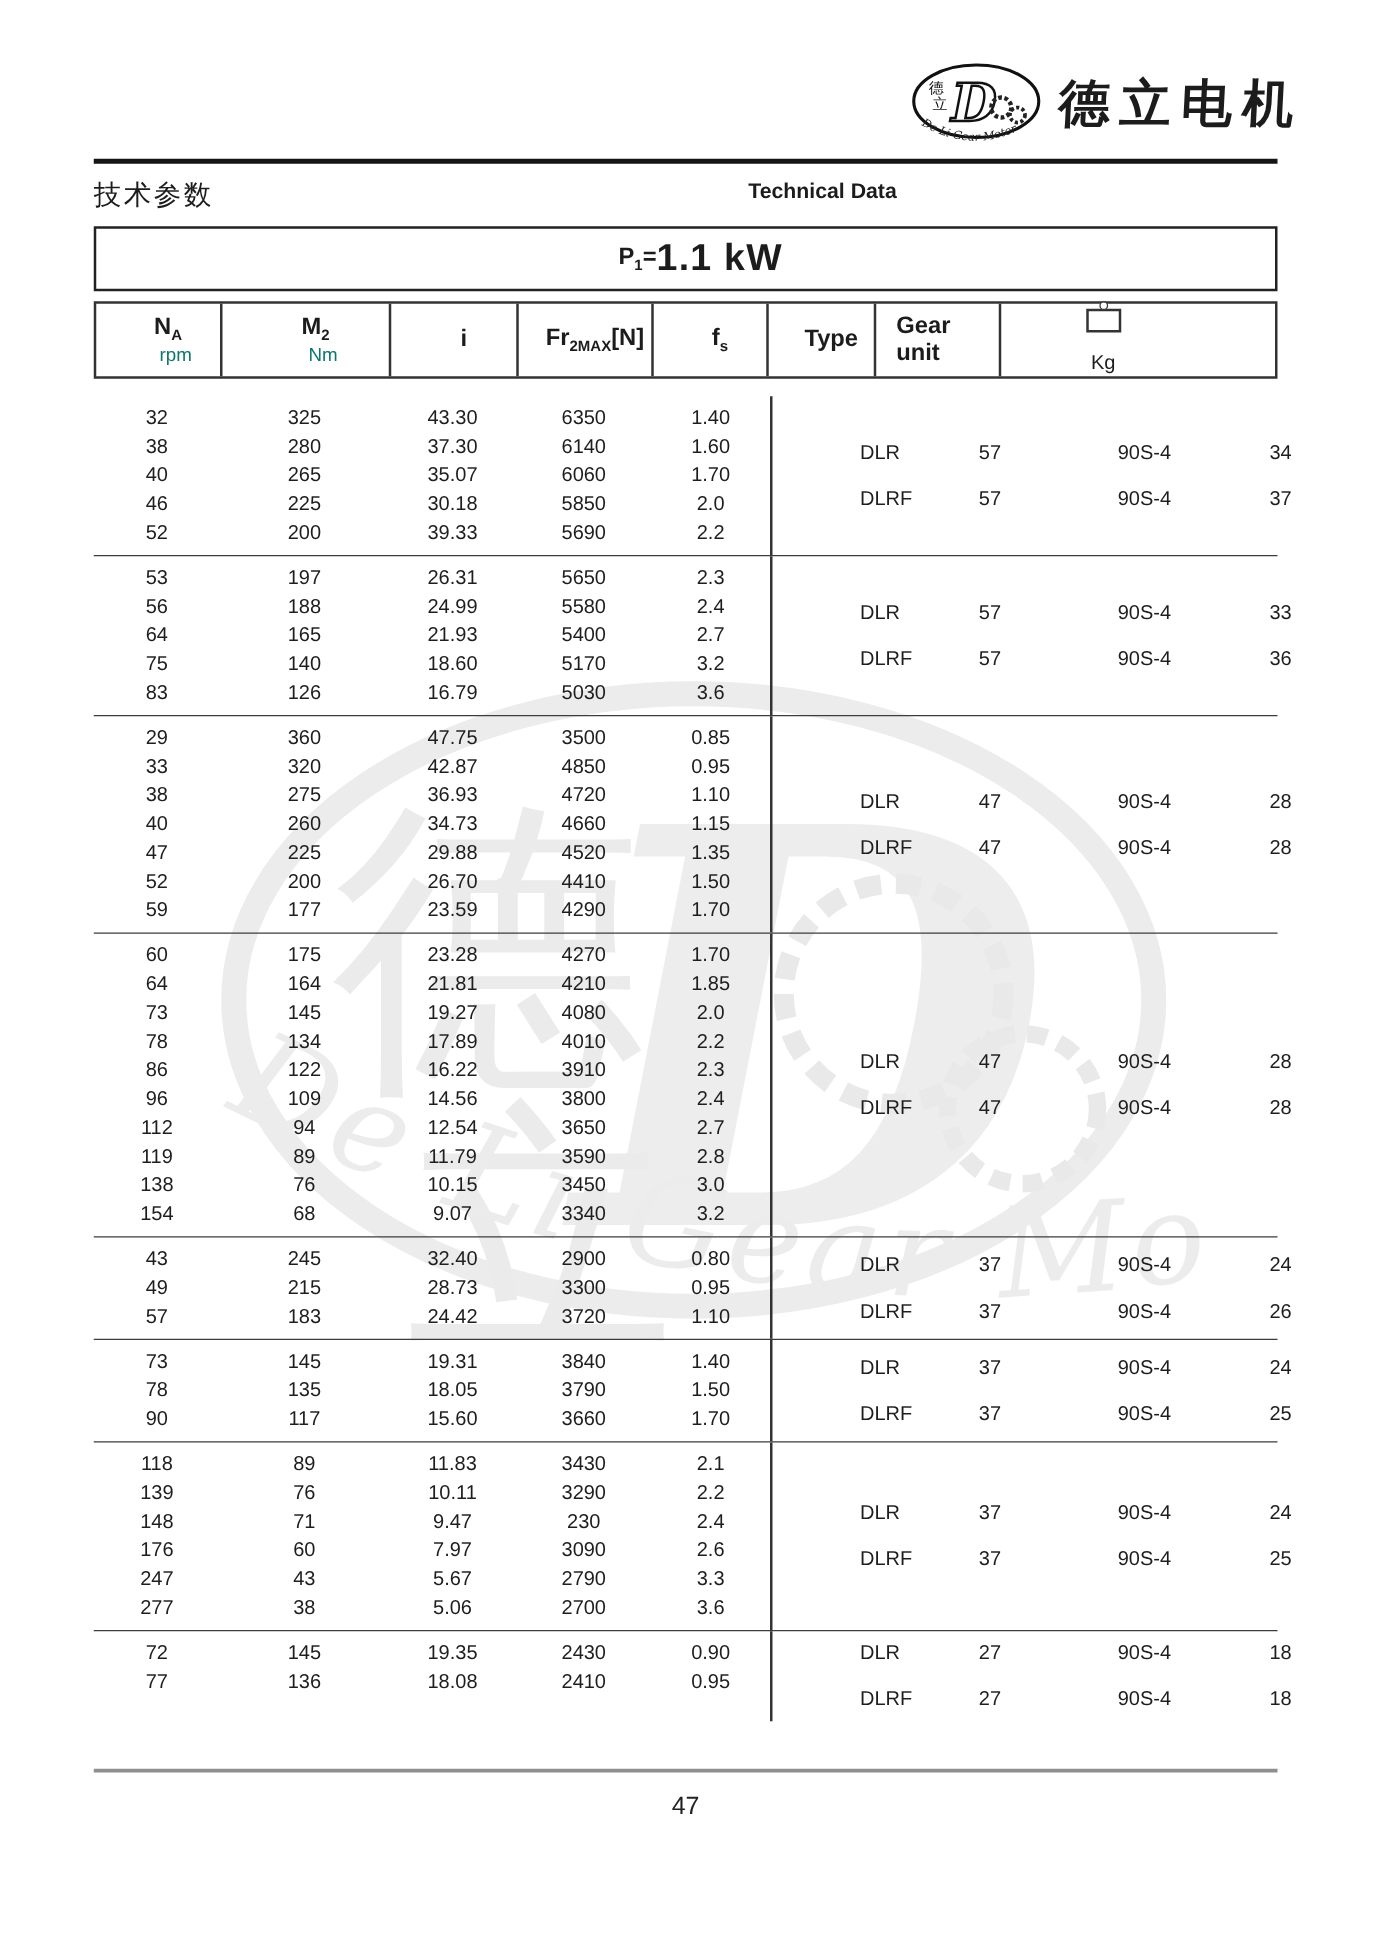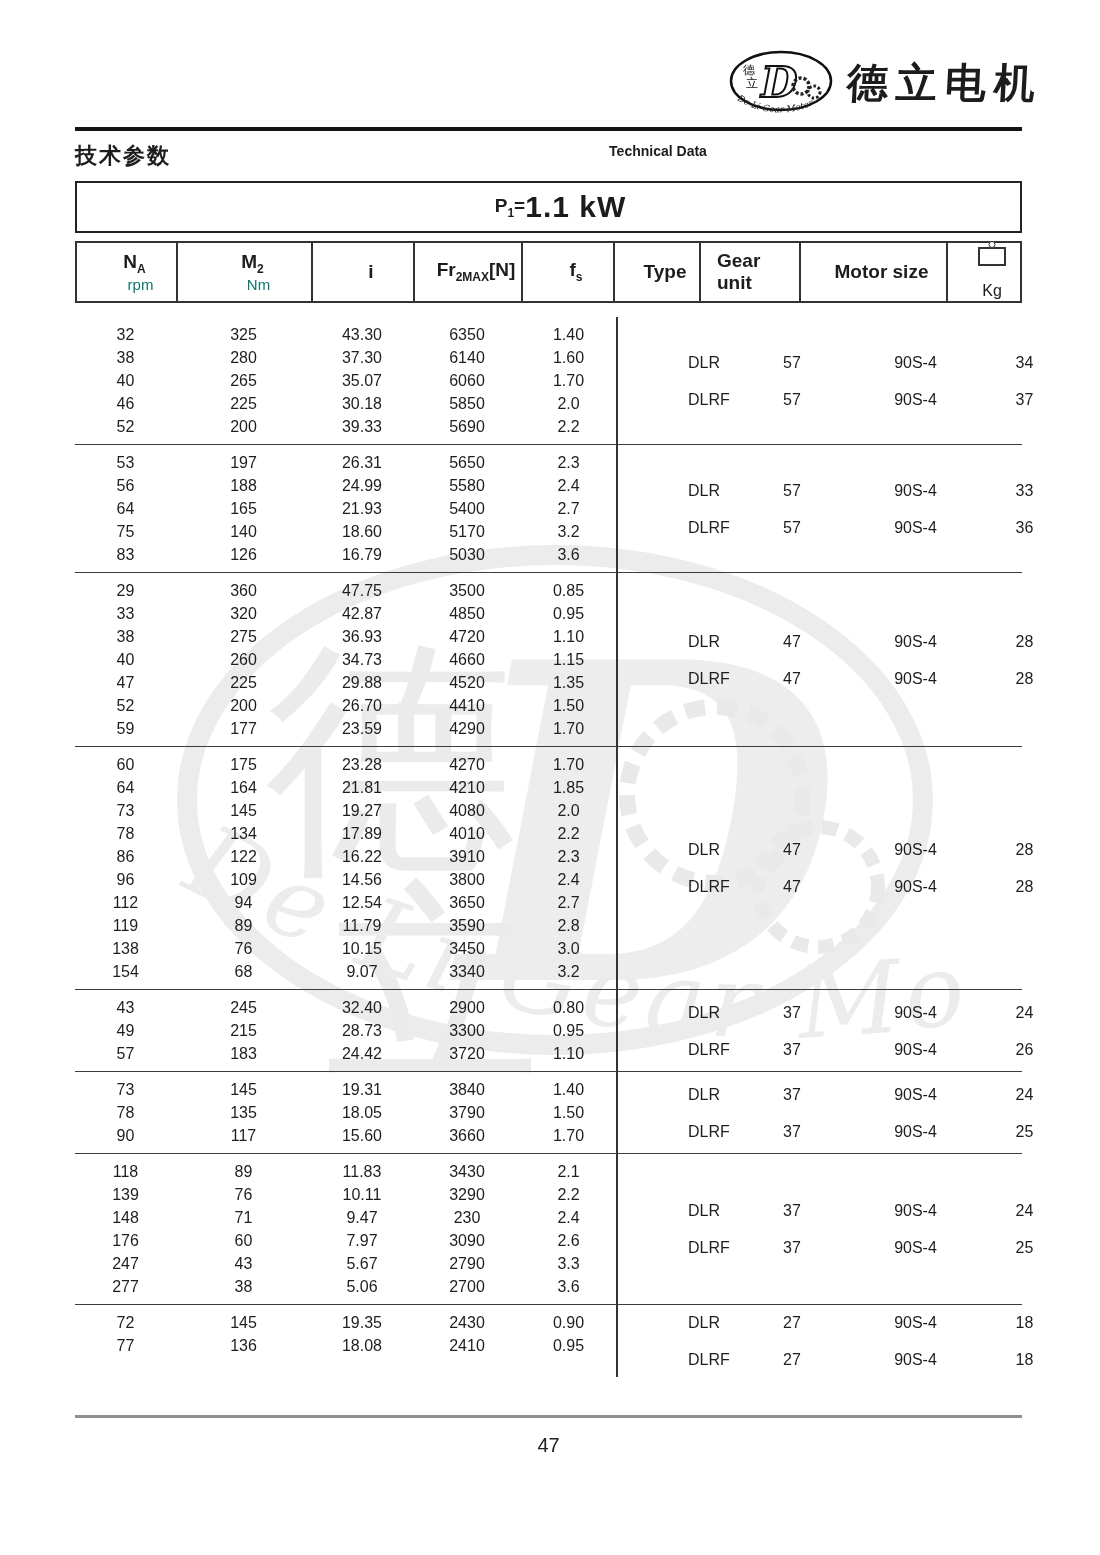--- a/index.html
+++ b/index.html
@@ -16,22 +16,22 @@
   .logo { position:absolute; left:650px; top:48px; }
   .brand-name {
     position:absolute; left:772px; top:56px;
     font-family:"DejaVu Serif","Liberation Serif",serif;
     font-weight:bold; font-size:41px; letter-spacing:8px; white-space:nowrap;
     transform:skewX(-3deg);
   }
   .top-rule { height:4px; background:#151515; }
   
   .section-titles { position:relative; height:50px; }
-  .title-zh { position:absolute; left:0; top:10px; font-size:22px; font-weight:bold; letter-spacing:2px; }
-  .title-en { position:absolute; left:583px; top:12px; transform:translateX(-50%); font-size:14px; font-weight:bold; }
+  .title-zh { position:absolute; left:0; top:10px; font-size:22px; font-weight:normal; letter-spacing:2px; }
+  .title-en { position:absolute; left:583px; top:12px; transform:translateX(-50%); font-size:17px; font-weight:bold; }
   
   .power-box { height:48px; border:2px solid #222; display:flex; align-items:center; justify-content:center;padding-left:24px; }
   .power-small { font-size:19px; font-weight:bold; }
   .power-small sub { font-size:12px; }
   .power-big { font-size:30px; font-weight:bold; letter-spacing:1px; }
   
   .header-row {
     margin-top:8px; border:2px solid #333; height:58px;
     display:grid; grid-template-columns:101px 135px 102px 108px 92px 86px 100px 147px auto;
   }
@@ -130,23 +130,20 @@
       <div class="h-cell">
         <div class="h-main"><span>f</span><sub>s</sub></div>
       </div>
       <div class="h-cell">
         <div class="h-main">Type</div>
       </div>
       <div class="h-cell">
         <div class="h-main">Gear unit</div>
       </div>
       <div class="h-cell">
-        <div class="h-main">Motor size</div>
-      </div>
-      <div class="h-cell">
         <div class="kg-icon"></div>
         <div class="kg-label">Kg</div>
       </div>
     </div>
 
     <div class="data-area" id="table-body">
         <div class="group">
           <div class="g-left">
             <div class="g-row">
               <div class="cell c-na">32</div>

